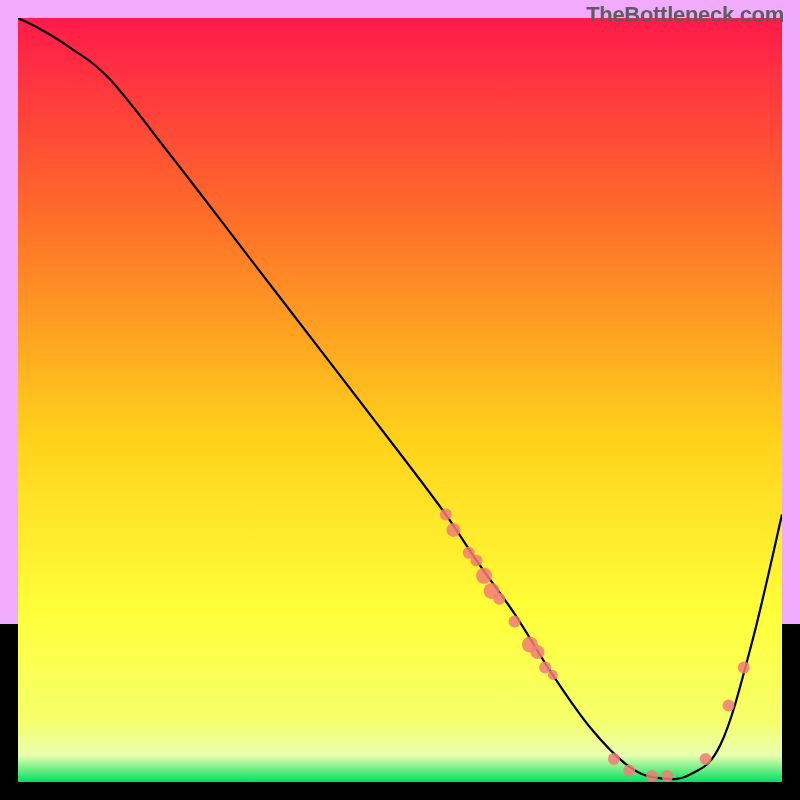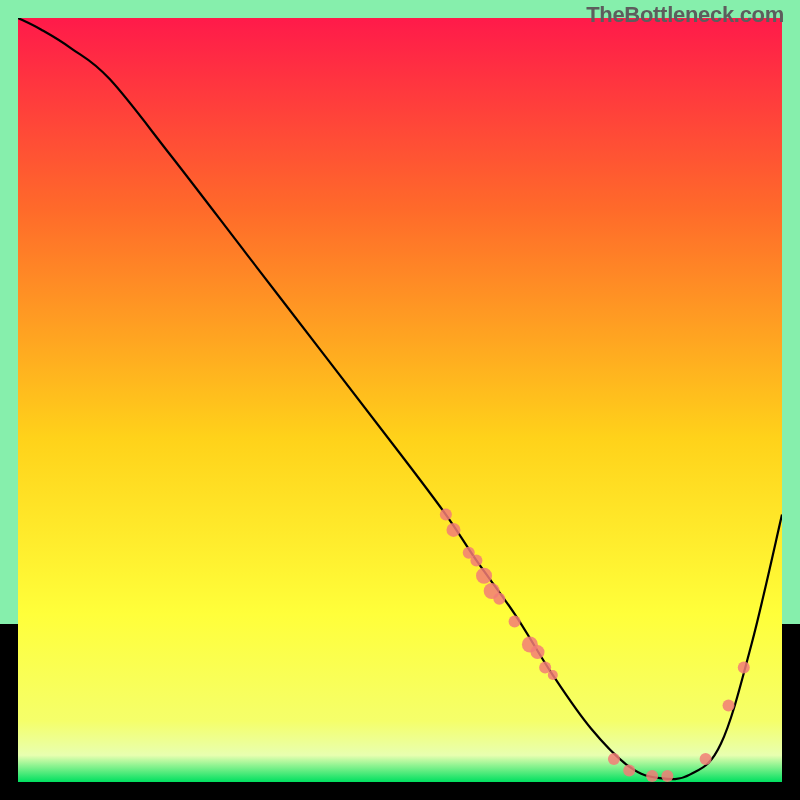--- a/index.html
+++ b/index.html
@@ -1,21 +1,21 @@
 <!DOCTYPE html>
 <html><head>
 <meta charset="utf-8">
 <style>
   * { margin: 0; padding: 0; box-sizing: border-box; }
   html, body { width: 800px; height: 800px; background: #000; overflow: hidden; }
   .frame {
     position: relative;
     width: 800px;
     height: 624px;
-    background: #86efac;
+    background: #f0abfc;
   }
   .plot-area {
     position: absolute;
     left: 18px;
     top: 18px;
     width: 764px;
     height: 764px;
     overflow: hidden;
   }
   .plot-svg {

